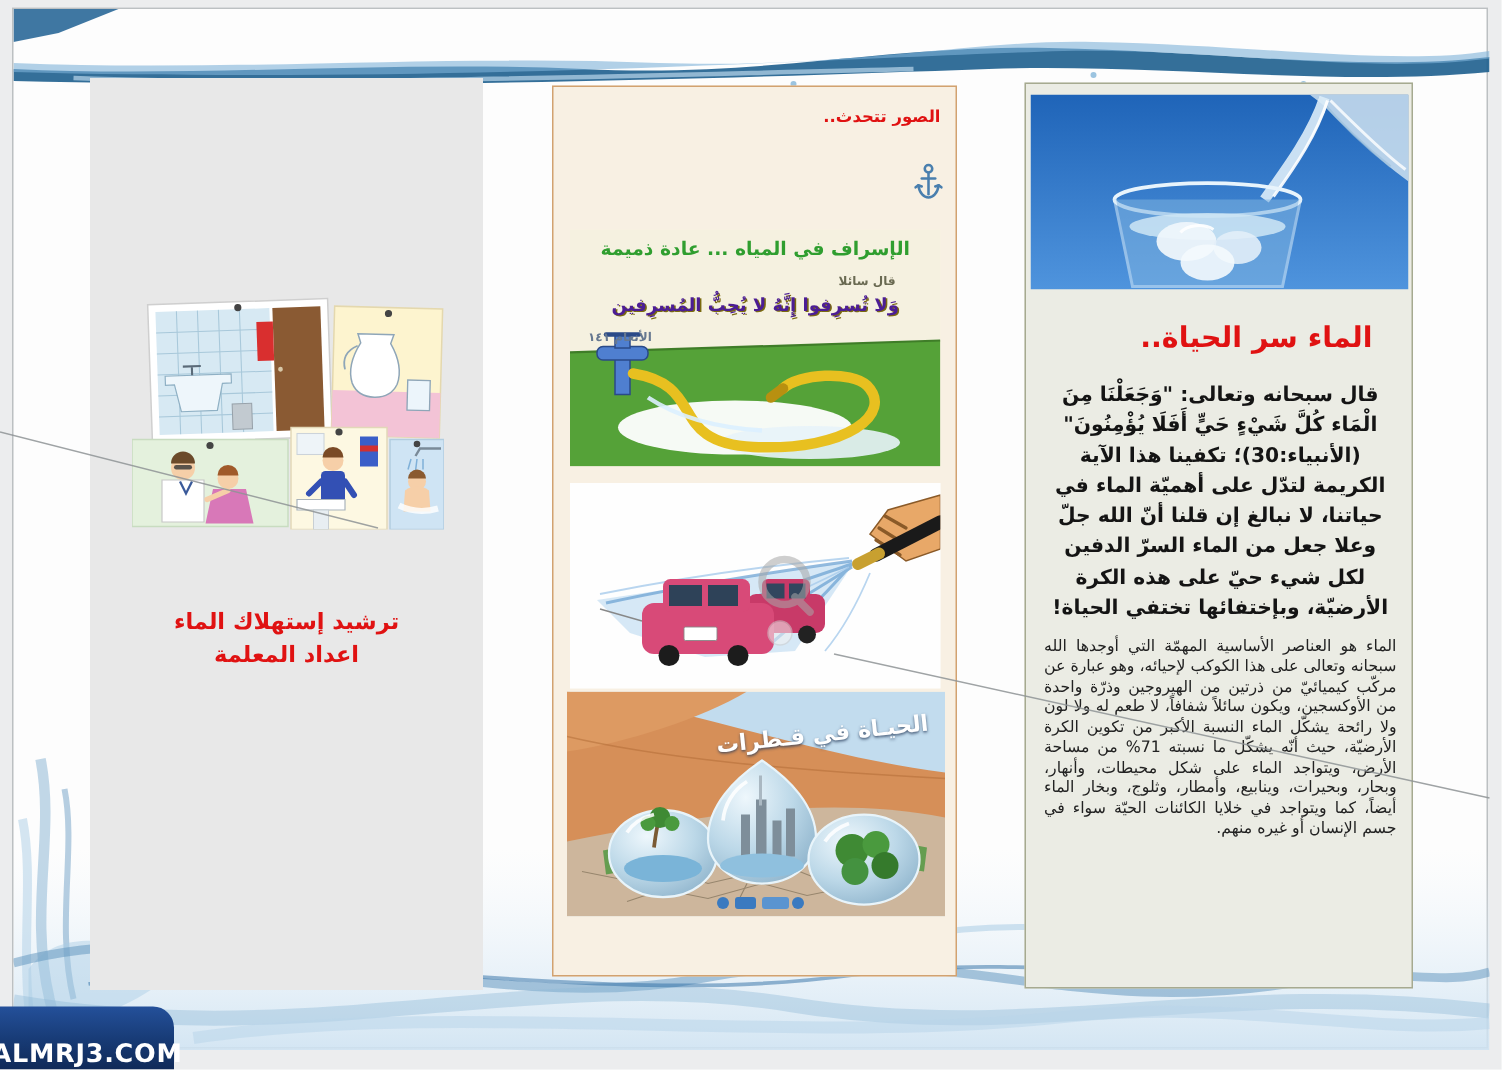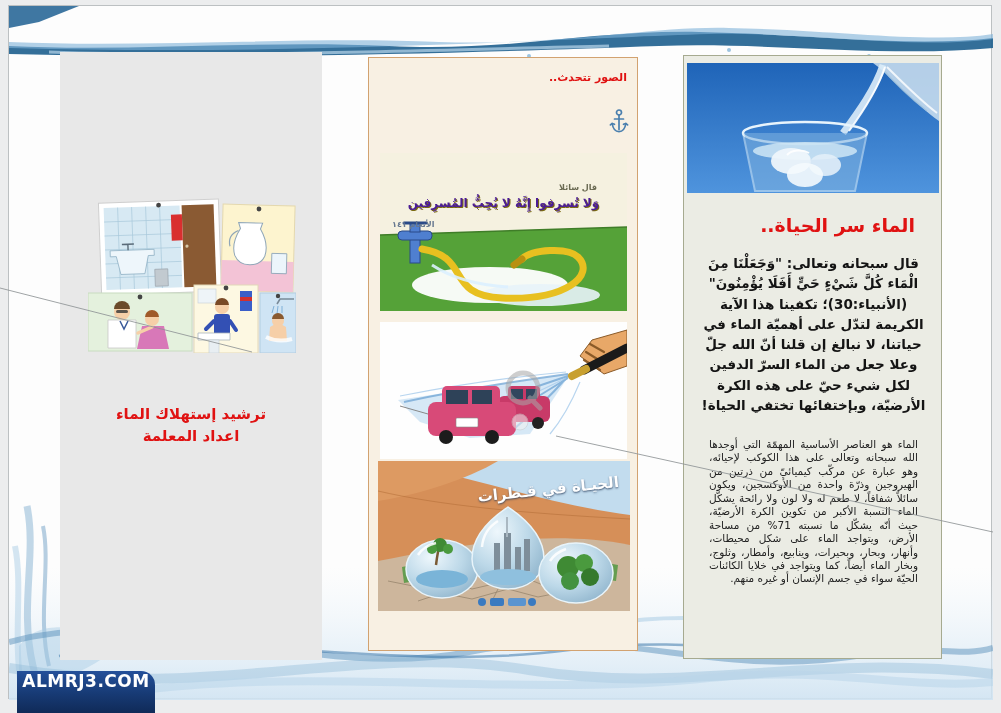--- a/index.html
+++ b/index.html
@@ -68,32 +68,32 @@
     position:absolute;top:158px;right:26px;left:8px;
     direction:rtl;text-align:right;
     color:#e01212;font-weight:bold;font-size:19px;
   }
   .para1{
     position:absolute;top:197px;left:12px;right:10px;margin:0;
     direction:rtl;text-align:center;
     color:#141414;font-weight:bold;font-size:13.5px;line-height:1.5;
   }
   .para2{
-    position:absolute;top:369px;left:12px;right:10px;margin:13px;
+    position:absolute;top:369px;left:12px;right:10px;margin:0;
     direction:rtl;text-align:justify;
     color:#222222;font-size:10.5px;line-height:1.28;
   }
 
   .overlay-lines{position:absolute;left:0;top:0;width:1001px;height:713px;z-index:5;pointer-events:none;}
 
   .watermark{
-    position:absolute;left:0;top:671px;width:138px;height:42px;z-index:6;
+    position:absolute;left:0;top:671px;width:116px;height:42px;z-index:6;
     background:linear-gradient(180deg,#24509a 0%,#173a74 55%,#102a58 100%);
     border-top-right-radius:14px;
-    display:flex;align-items:flex-start;justify-content:center;margin-left:17px;
+    display:flex;align-items:flex-end;justify-content:center;
   }
   .watermark span{
     color:#ffffff;font-weight:bold;font-size:17px;letter-spacing:.5px;
     font-family:"DejaVu Sans", sans-serif;
   }
 </style>
 </head>
 <body>
 
 <div class="page">
@@ -244,20 +244,21 @@
           <rect x="30" y="86" width="10" height="24" fill="#4f7fd0" stroke="#2a4a88" stroke-width="1"></rect>
           <rect x="18" y="78" width="34" height="9" rx="4" fill="#4f7fd0" stroke="#2a4a88" stroke-width="1"></rect>
           <rect x="30" y="70" width="10" height="9" fill="#4f7fd0" stroke="#2a4a88" stroke-width="1"></rect>
           <path d="M24,70 h22" stroke="#2a4a88" stroke-width="3" stroke-linecap="round"></path>
         </g>
 
         <path d="M42,96 C92,104 64,142 122,145 C186,148 216,122 198,104 C188,94 152,96 142,106" stroke="#e8c020" stroke-width="7" fill="none" stroke-linecap="round"></path>
         <path d="M142,106 l-8,6" stroke="#b89010" stroke-width="7" stroke-linecap="round"></path>
         <path d="M52,112 C70,124 96,132 128,134" stroke="#dcefff" stroke-width="3" fill="none" opacity=".9"></path>
       </svg>
+      <div class="p1-headline">الإسراف في المياه ... عادة ذميمة</div>
       <div class="p1-leadin">قال سائلا</div>
       <div class="p1-verse">وَلا تُسرِفوا إِنَّهُ لا يُحِبُّ المُسرِفين</div>
       <div class="p1-ref">الأنعام ١٤١</div>
     </div>
 
     <div class="poster poster-2">
       <svg viewBox="0 0 247 137" width="247" height="137">
         <rect x="0" y="0" width="247" height="137" fill="#fefefe"></rect>
 
         <path d="M190,52 L18,78 L40,100 L90,116 L150,112 Z" fill="#cfe4f4" opacity=".85"></path>

